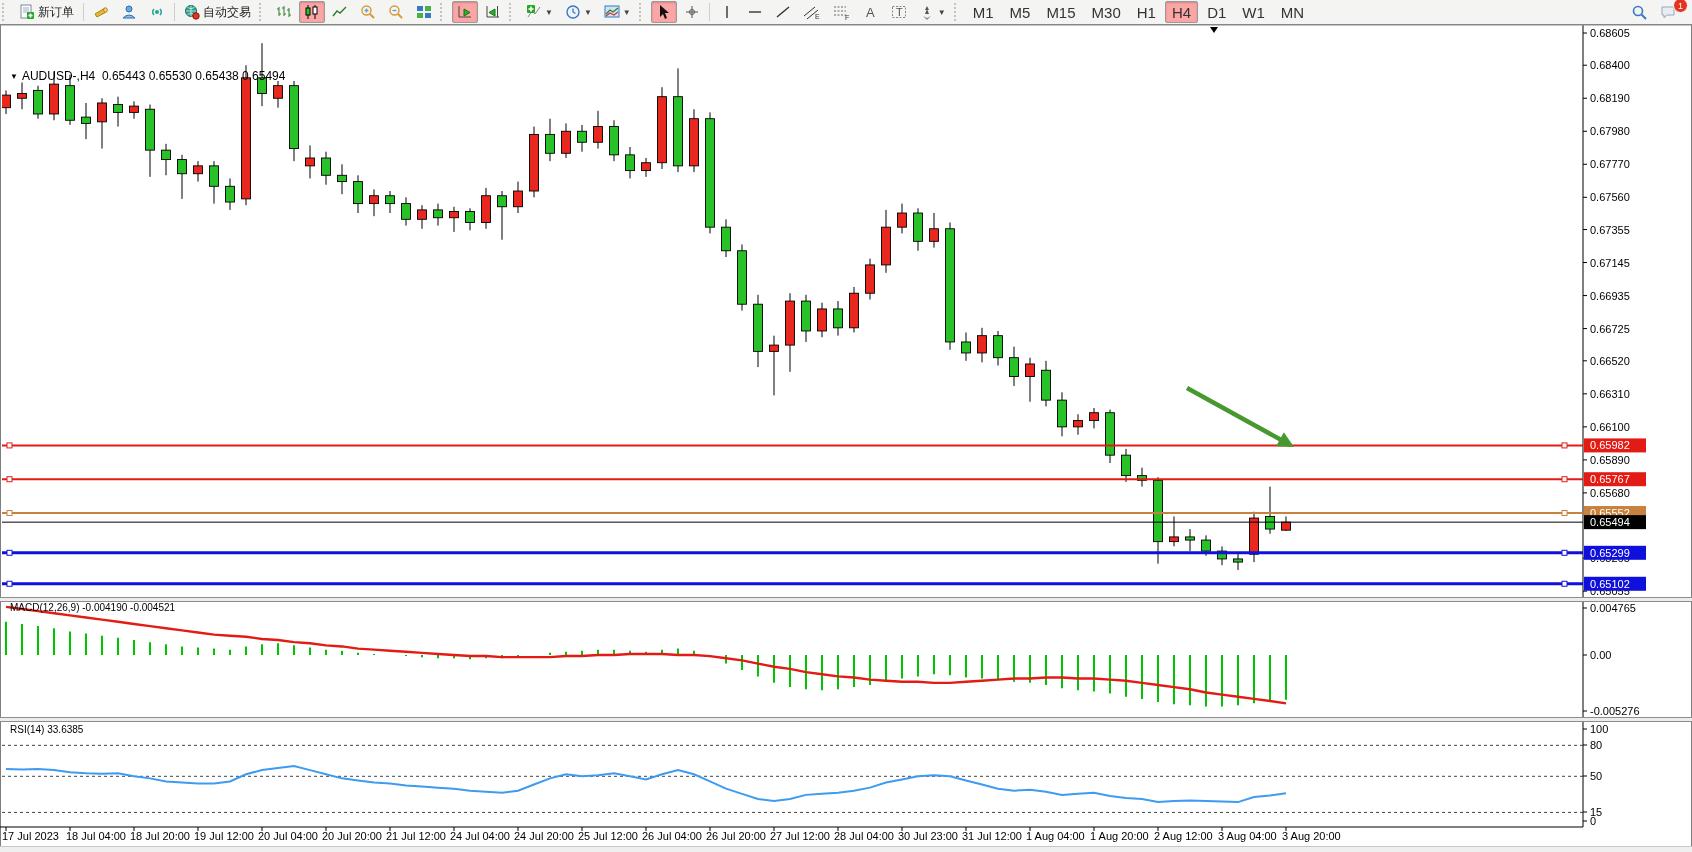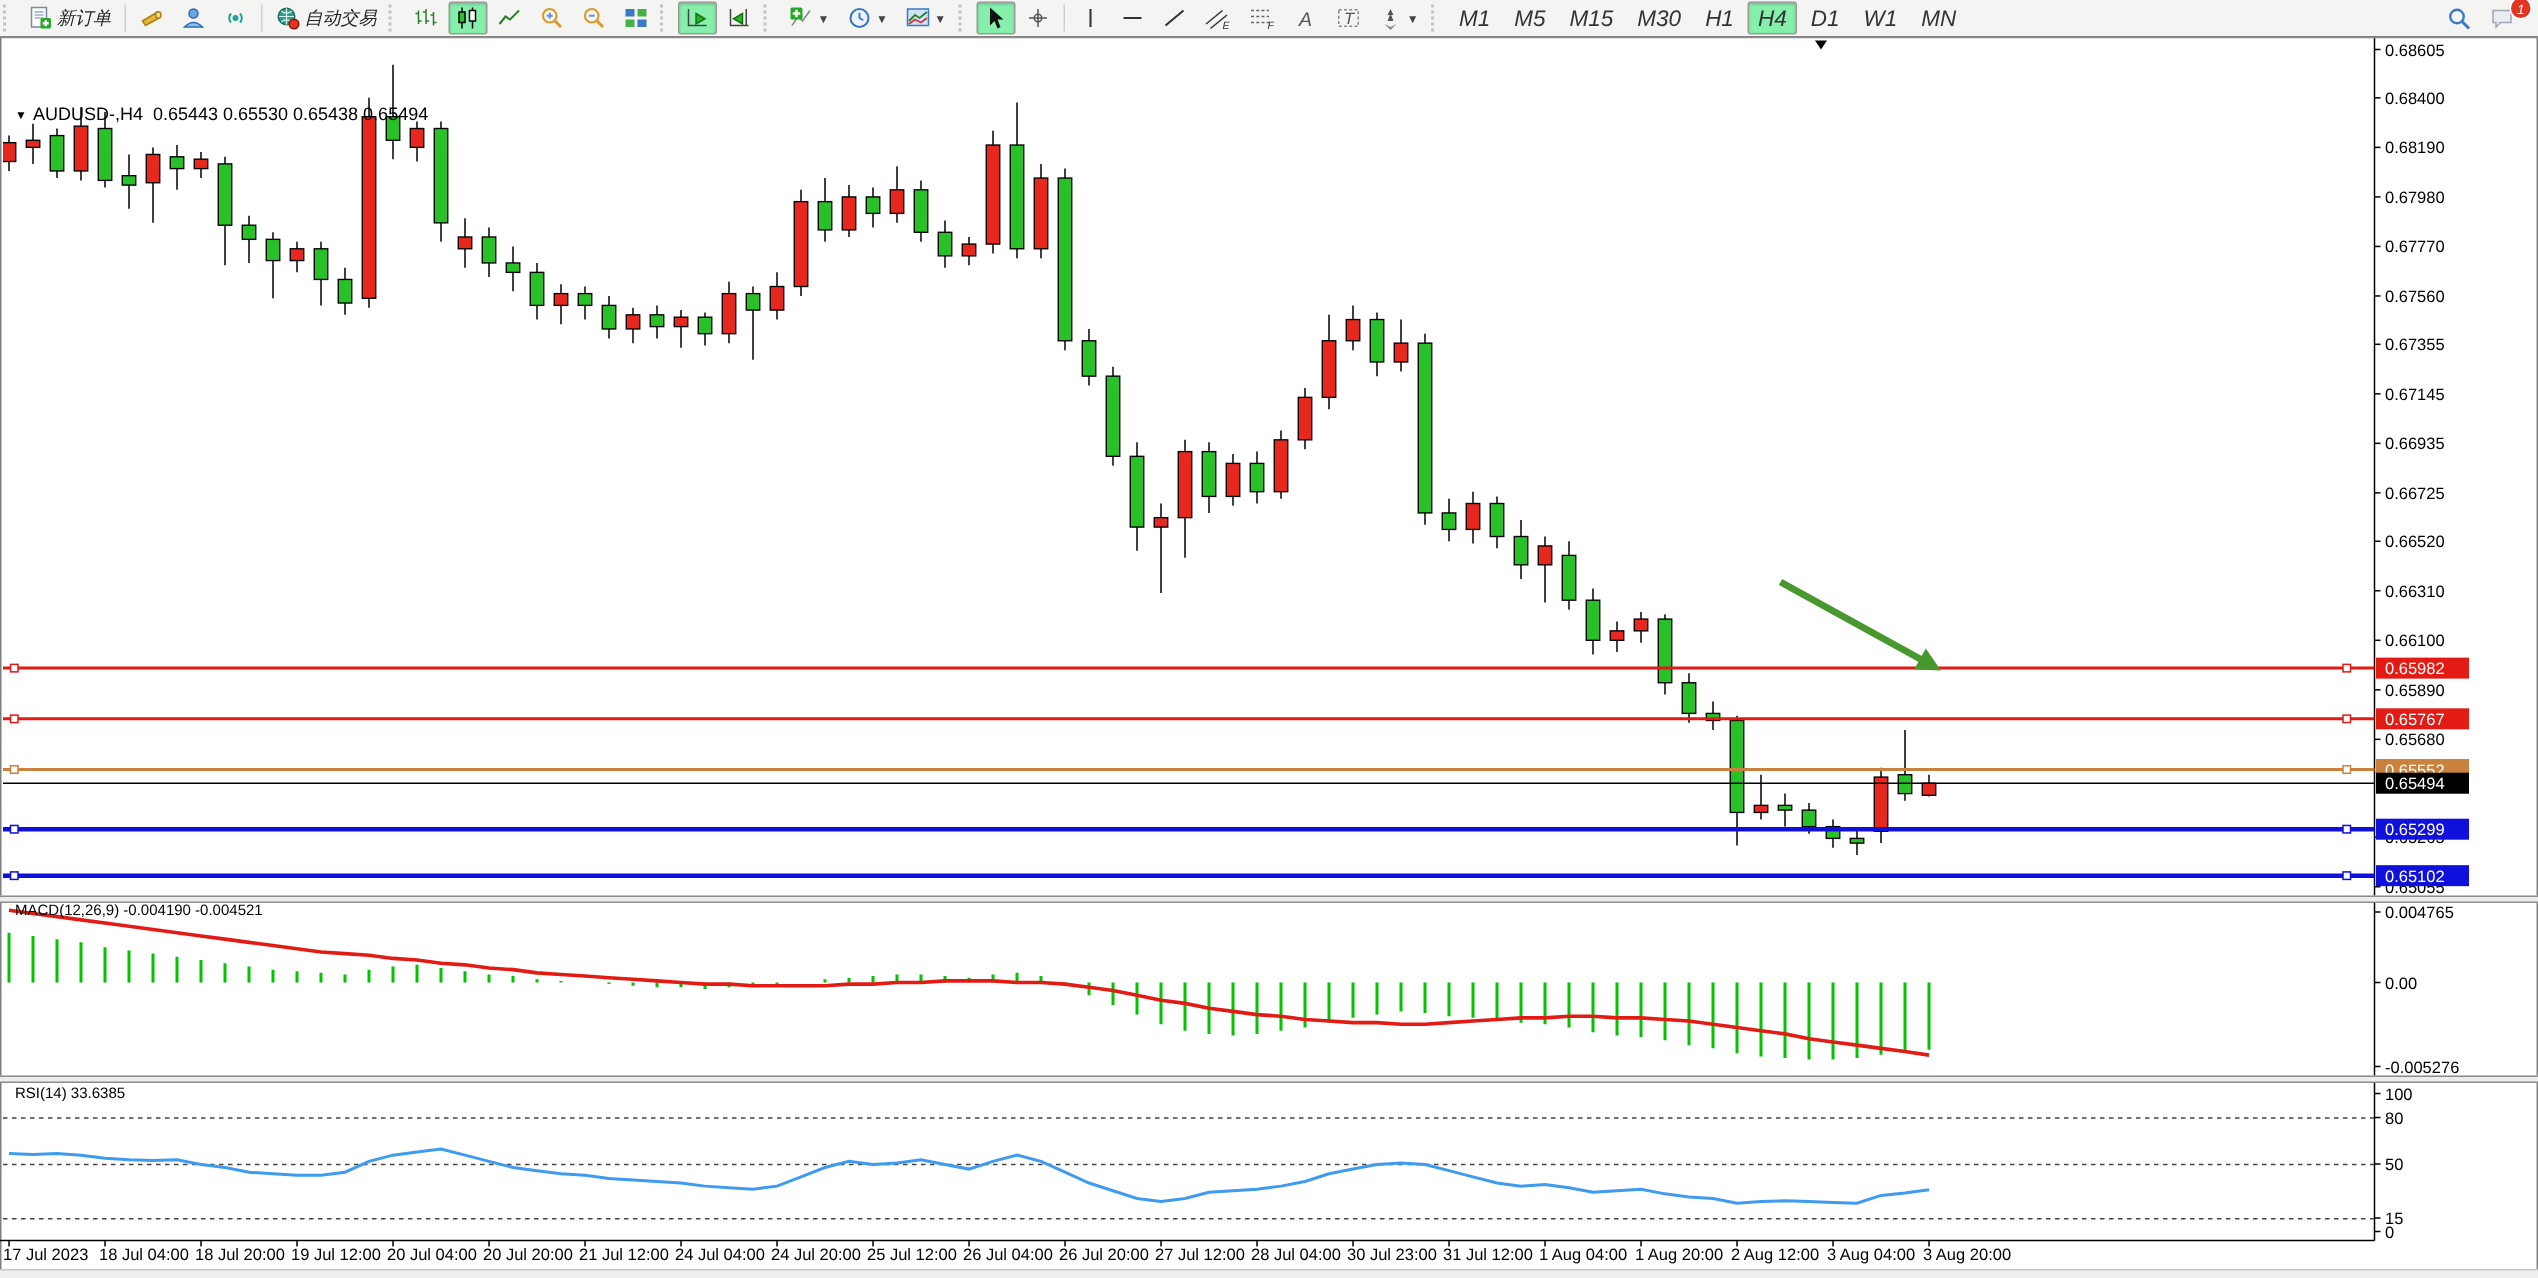--- a/index.html
+++ b/index.html
@@ -1,20 +1,20 @@
 <!DOCTYPE html>
 <html><head>
 <meta charset="utf-8">
 <style>
   html,body{margin:0;padding:0;width:1692px;height:852px;overflow:hidden;background:#fff;
     font-family:"Liberation Sans",sans-serif;-webkit-font-smoothing:none;}
   .toolbar{position:absolute;left:0;top:0;width:1692px;height:24px;background:#f4f4f2;
     border-bottom:1px solid #b8b8b8;display:flex;align-items:center;font-size:12px;color:#222;}
-  .tbtn{height:20px;display:flex;align-items:center;gap:3px;padding:0 4px;margin:0 1px;border:1px solid transparent;border-radius:2px;font-style:italic;}
-  .tbtn.pressed{background:#86efac;border:1px solid #9a9a9a;box-shadow:inset 0 1px 2px rgba(0,0,0,.18);align-items:center;}
+  .tbtn{height:20px;display:flex;align-items:center;gap:3px;padding:0 4px;margin:0 1px;border:1px solid transparent;border-radius:2px;}
+  .tbtn.pressed{background:#fca5a5;border:1px solid #9a9a9a;box-shadow:inset 0 1px 2px rgba(0,0,0,.18);align-items:center;}
   .grip{width:7px;height:18px;margin:0 2px;border-left:2px dotted #c2c2c2;}
   .sep{width:1px;height:18px;background:#cfcfcf;margin:0 3px;}
   .tf{font-size:15px;color:#333;padding:0 6px;}
   .tright{margin-left:auto;display:flex;align-items:center;margin-right:8px;}
   .badge{position:absolute;top:-4px;right:-6px;background:#e23420;color:#fff;border-radius:50%;
     width:13px;height:13px;font-size:9px;display:flex;align-items:center;justify-content:center;border:1px solid #fff;}
   .chart-window{position:absolute;left:0;top:24px;width:1690px;height:826px;border:1px solid #7f7f7f;background:#fff;}
   #overlay{position:absolute;left:0;top:0;}
   .flabel{position:absolute;font-size:12px;color:#000;white-space:nowrap;z-index:5;}
   .flabel .caret{font-size:8px;vertical-align:1px;margin-right:4px;}

